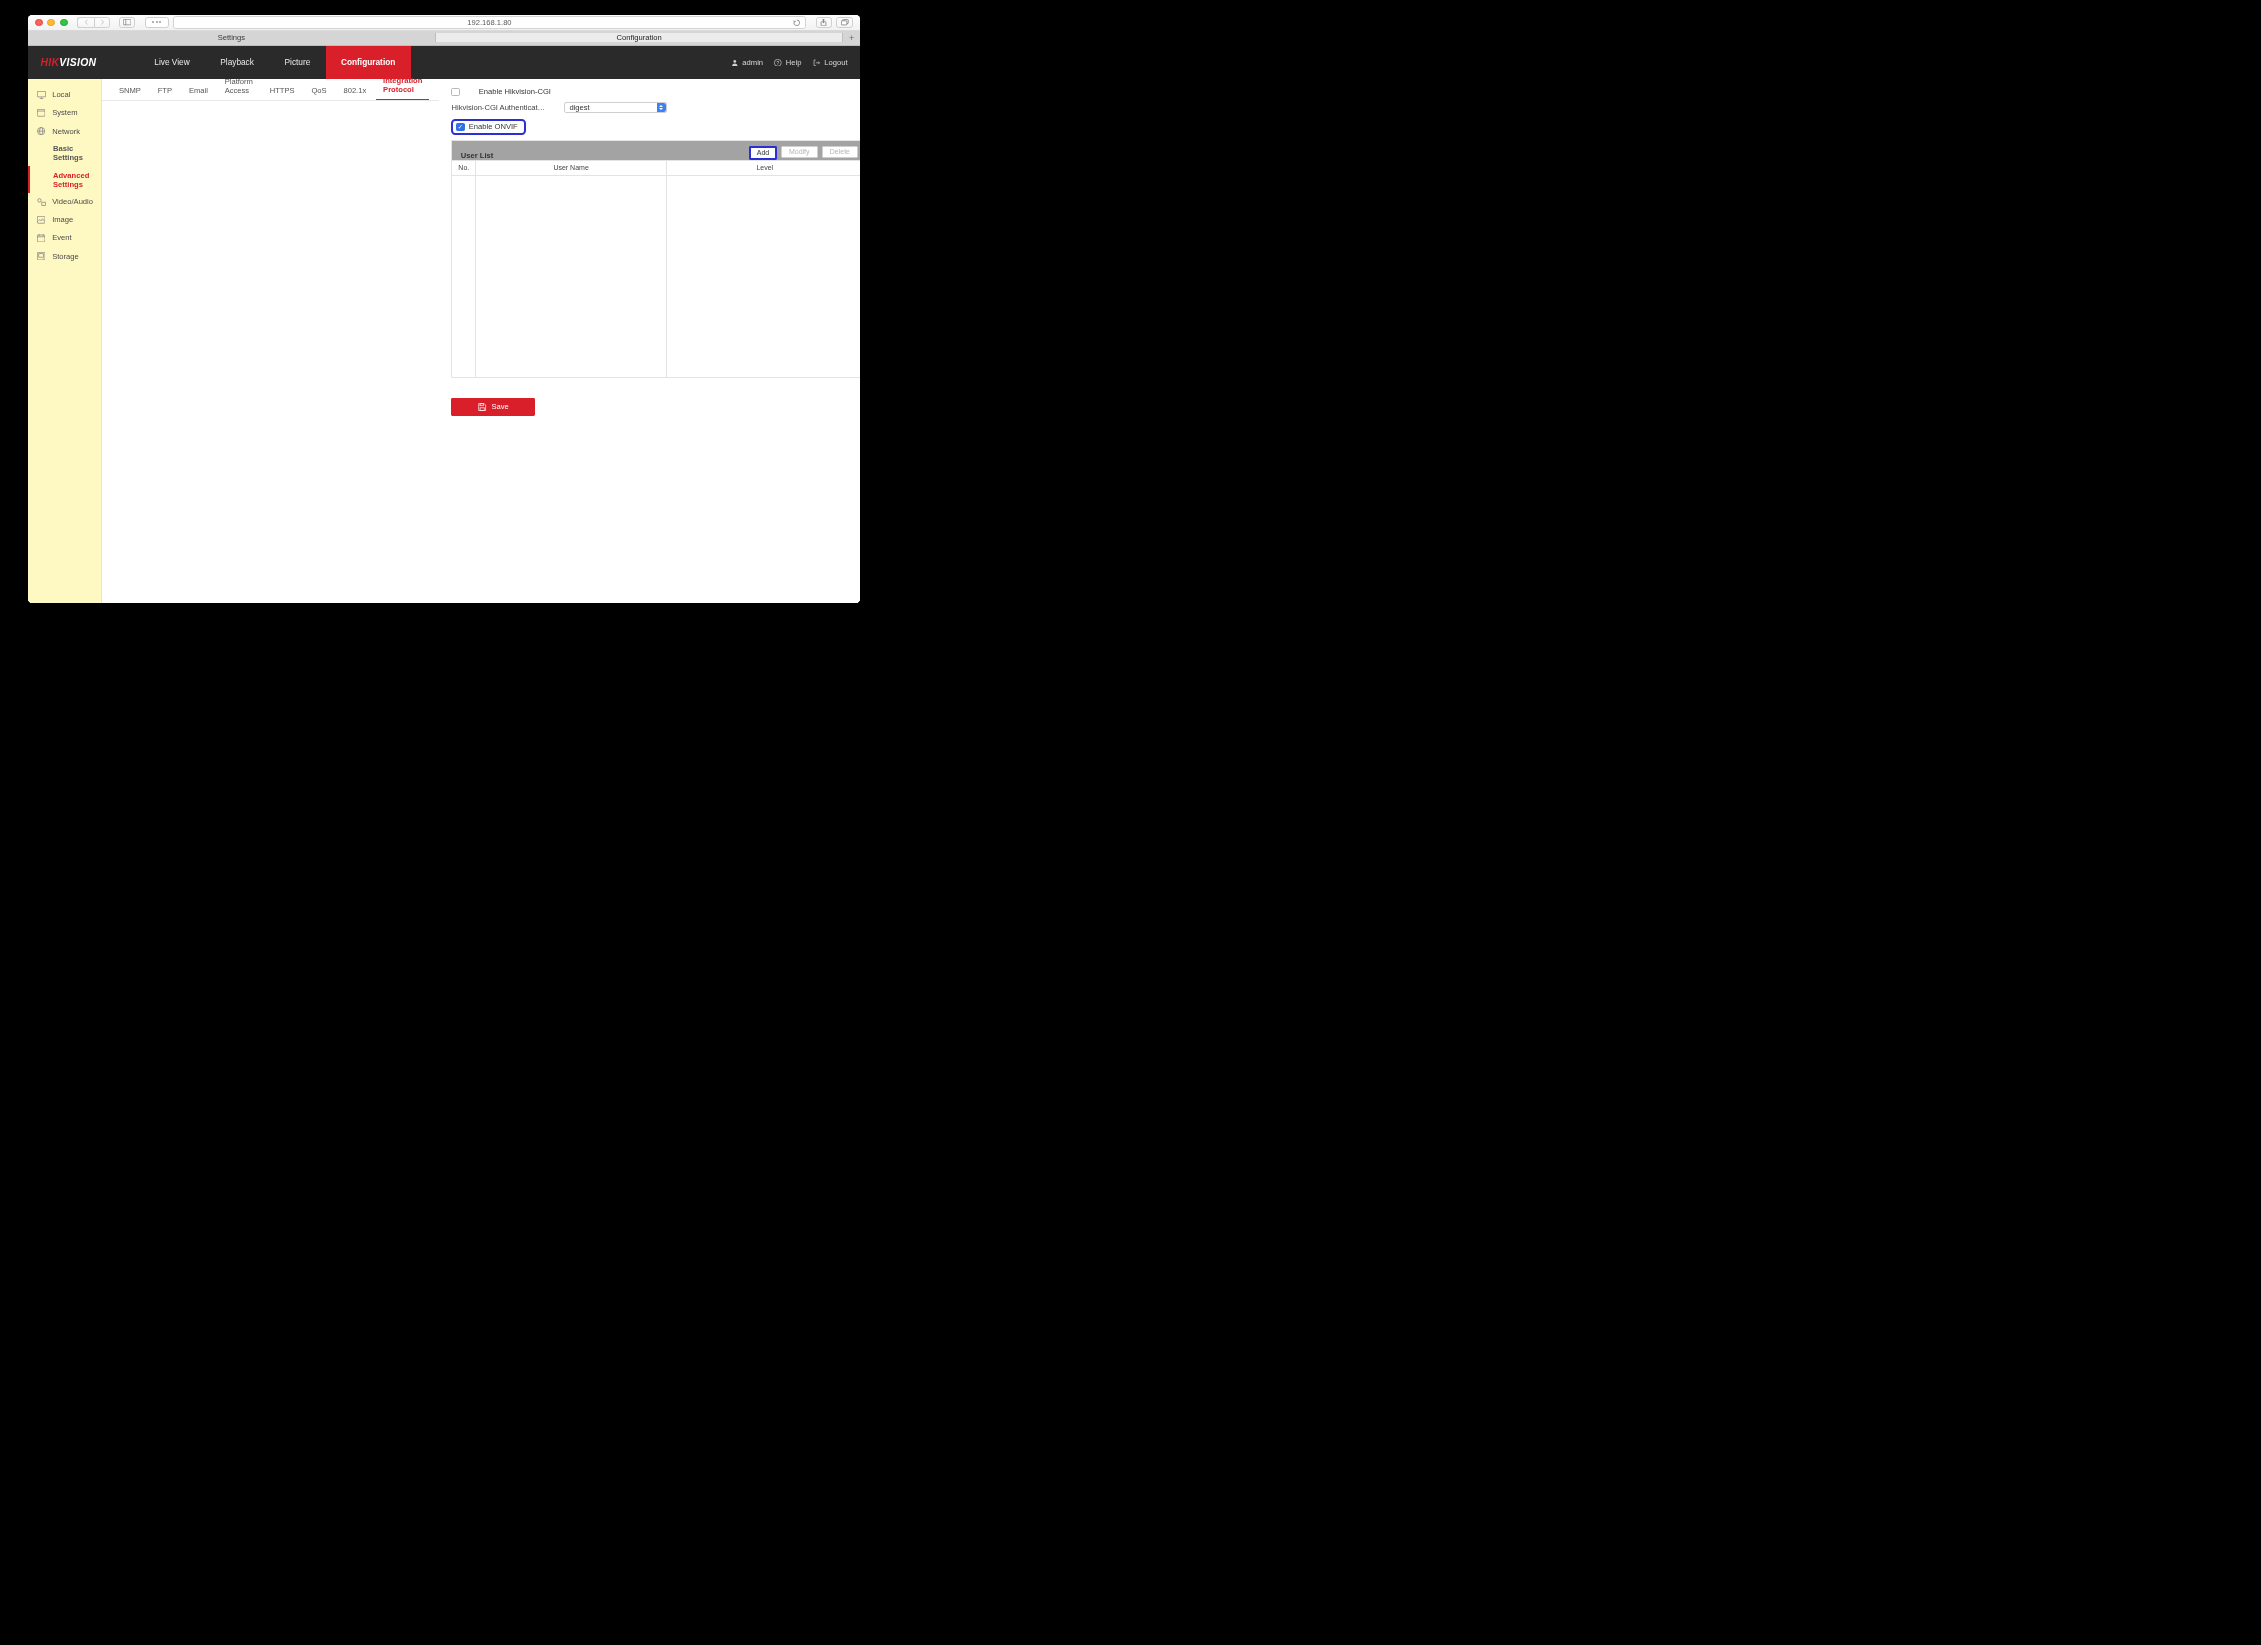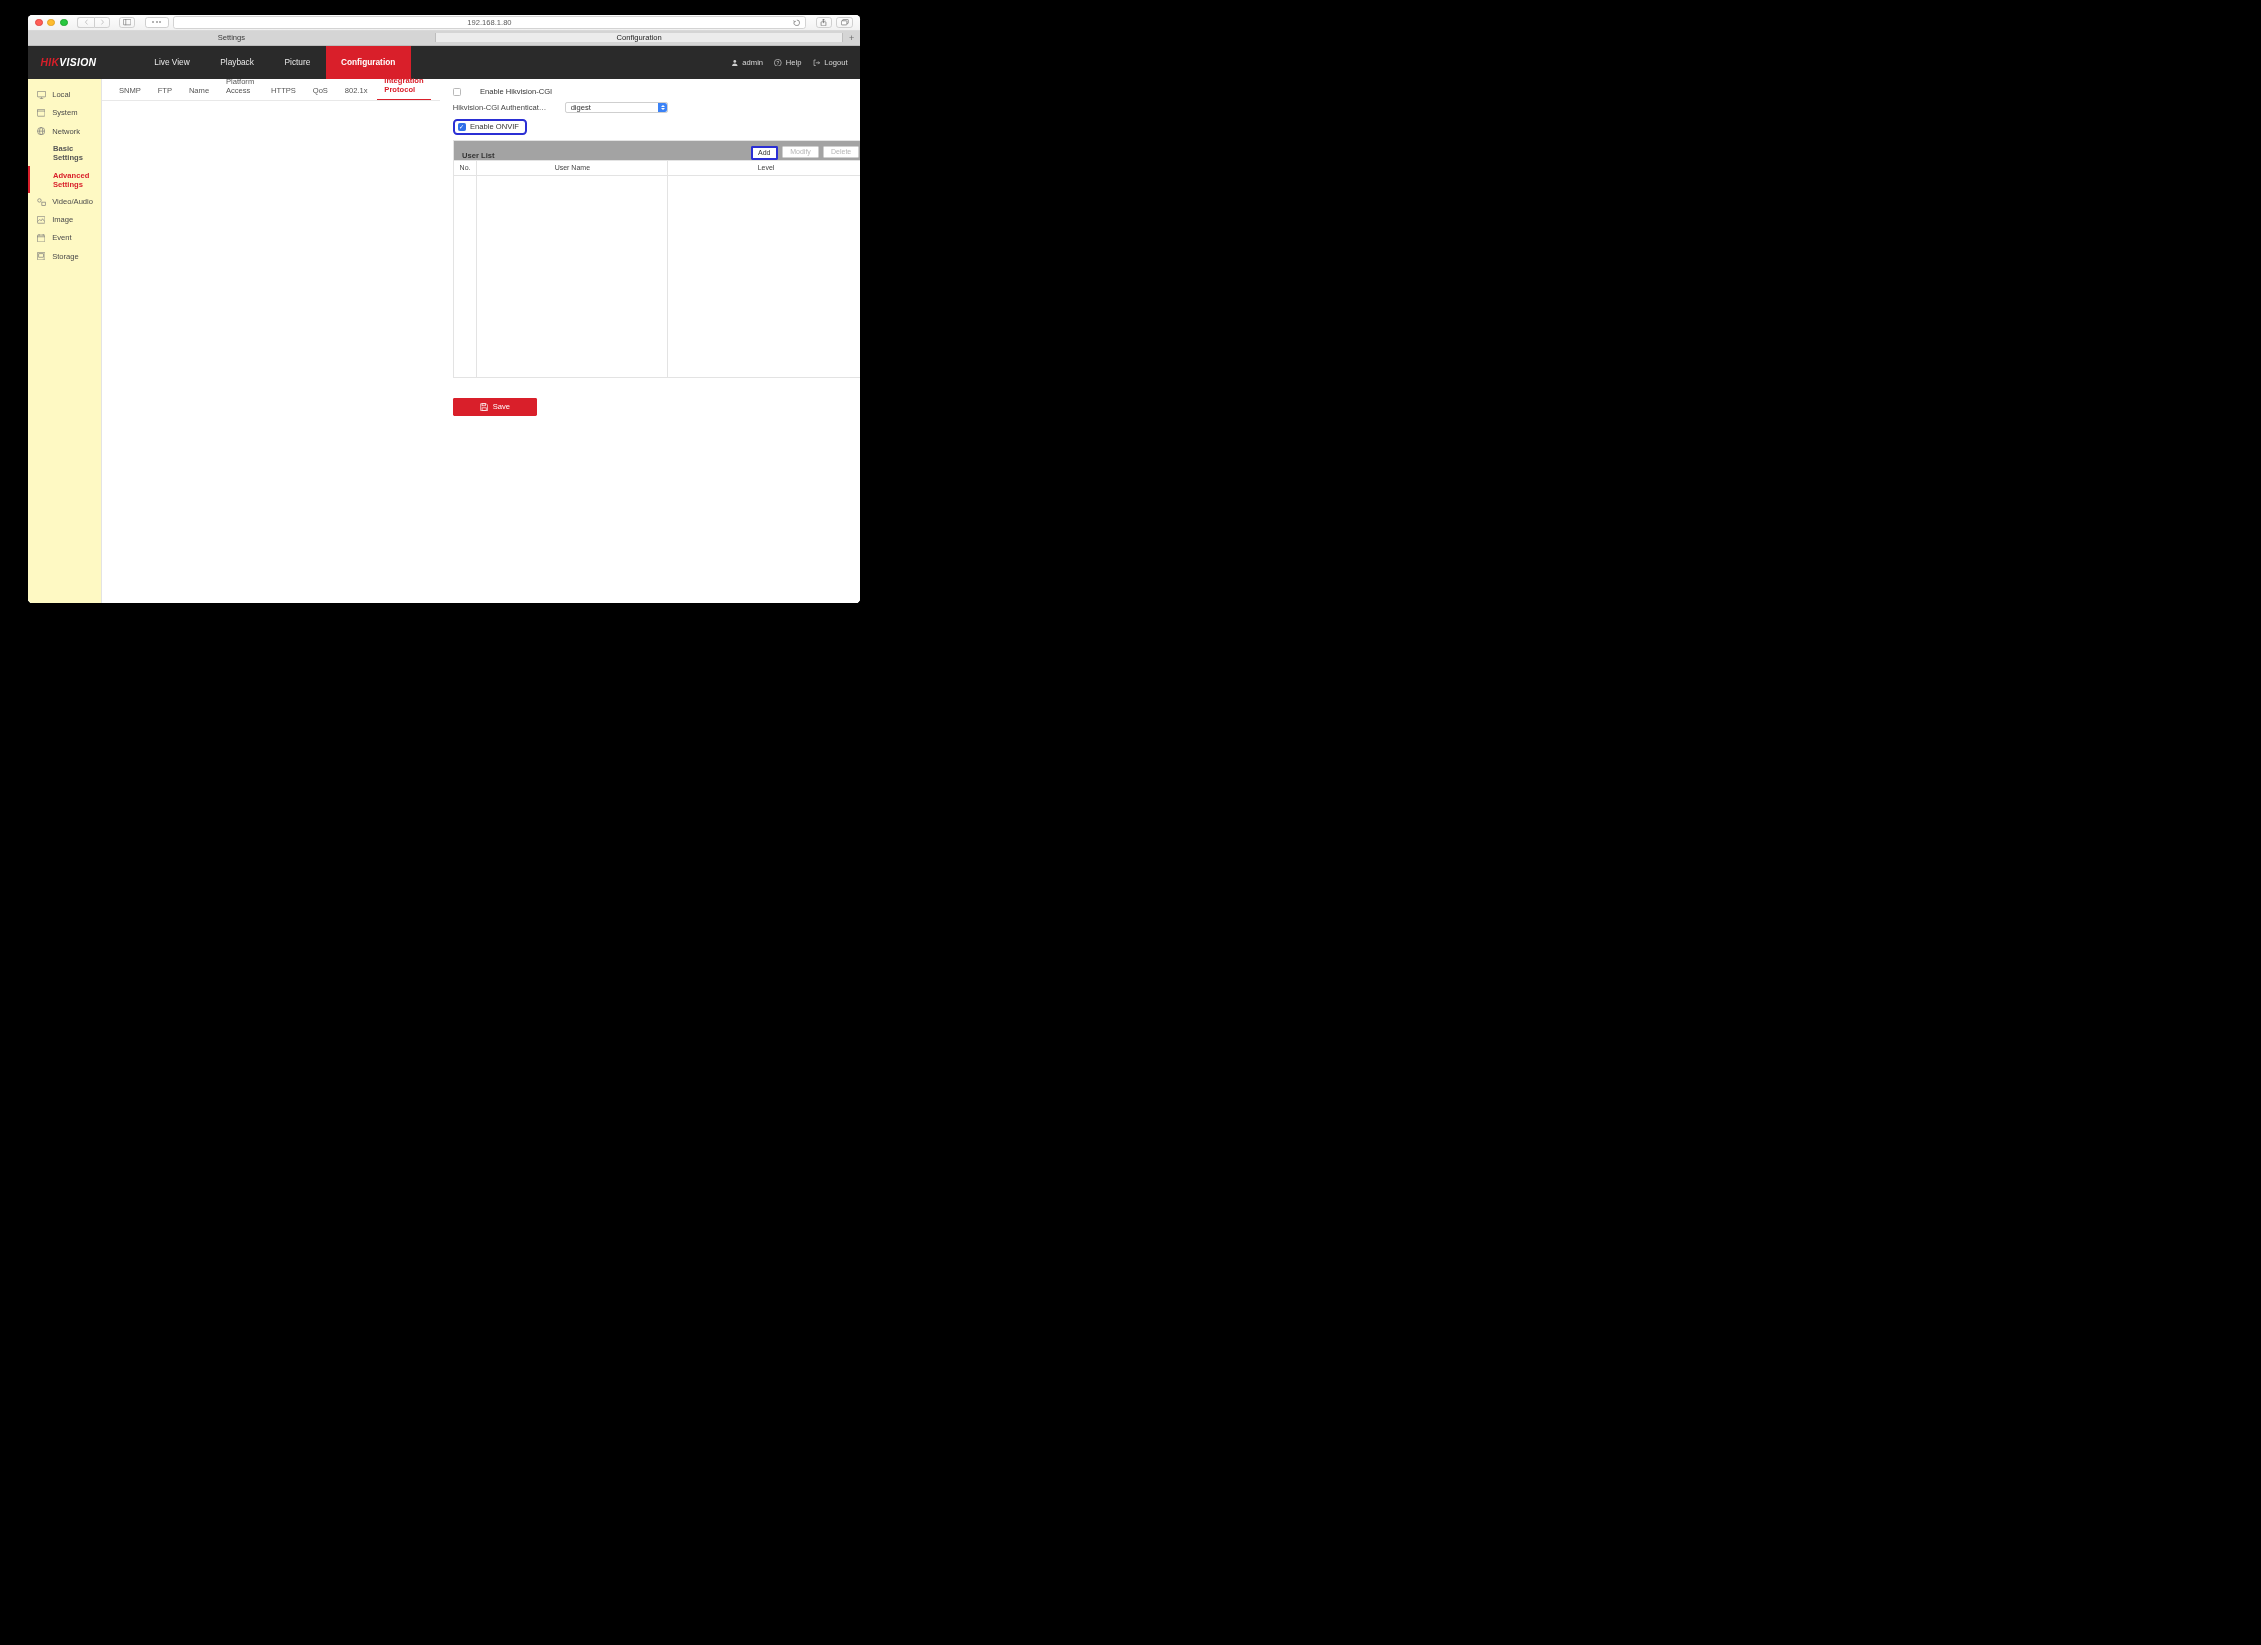--- a/index.html
+++ b/index.html
@@ -355,21 +355,21 @@
               </svg>
             </span>
           <span>Storage</span>
         </div>
       </div>
 
       <div class="content">
         <div class="subtabs">
           <div class="subtab">SNMP</div>
           <div class="subtab">FTP</div>
-          <div class="subtab">Name</div>
+          <div class="subtab">Email</div>
           <div class="subtab">Platform Access</div>
           <div class="subtab">HTTPS</div>
           <div class="subtab">QoS</div>
           <div class="subtab">802.1x</div>
           <div class="subtab active">Integration Protocol</div>
         </div>
 
         <div class="panel">
           <div class="row">
             <span class="ck"></span>

